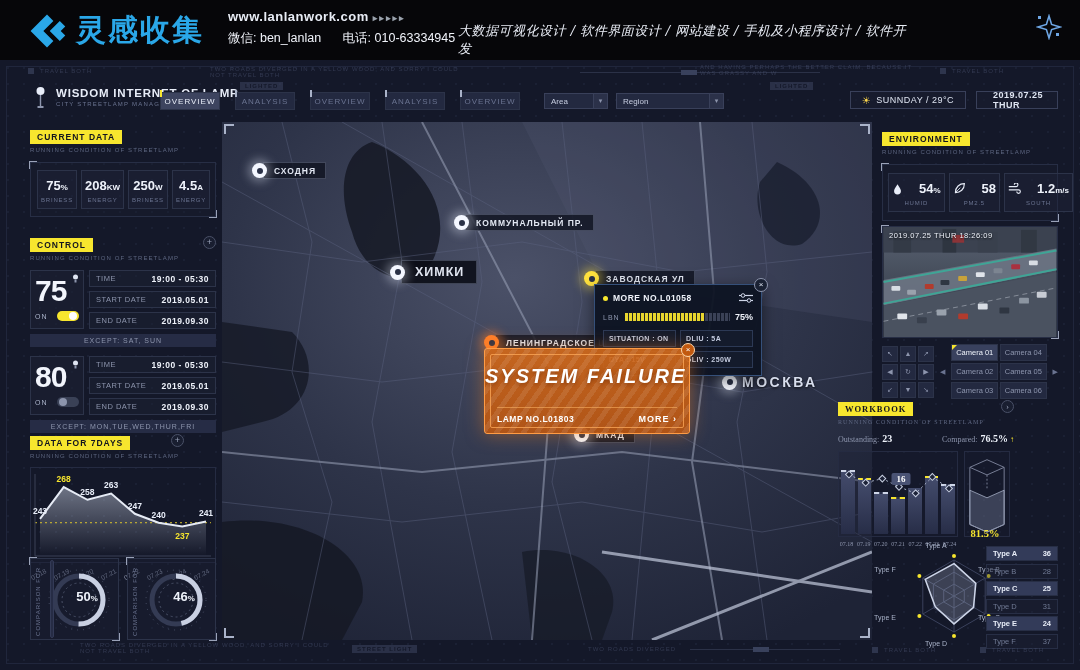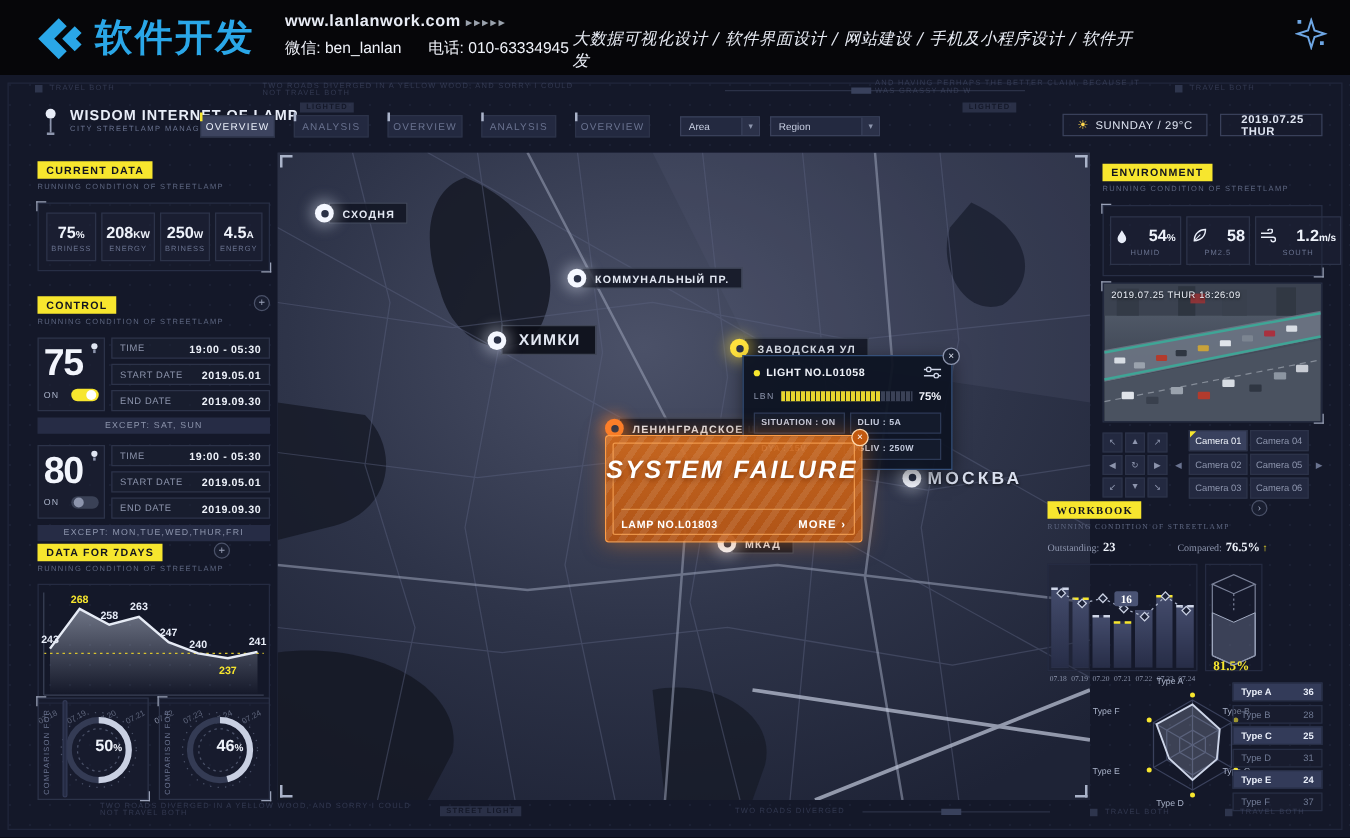--- a/index.html
+++ b/index.html
@@ -217,21 +217,21 @@
 <body>
 
 <div id="stage">
 
   <div id="banner">
     <div class="logo-wrap">
       <svg width="42" height="38" viewBox="0 0 46 40">
         <path d="M5 20 L23 2 L30 9 L19 20 L30 31 L23 38 Z" fill="#2aa7e8"></path>
         <path d="M26 20 L37 9 L43 15 L38 20 L43 25 L37 31 Z" fill="#2aa7e8"></path>
       </svg>
-      <span class="logo-cn">软件开发</span>
+      <span class="logo-cn">灵感收集</span>
     </div>
     <div class="banner-contact">
       <div class="site"><span>www.lanlanwork.com</span>
         <span class="arrs">▸▸▸▸▸</span></div>
       <div class="line2">
         <span>微信: ben_lanlan</span>
         <span>电话: 010-63334945</span>
       </div>
     </div>
     <div class="banner-services">大数据可视化设计 / 软件界面设计 / 网站建设 / 手机及小程序设计 / 软件开发</div>
@@ -276,21 +276,21 @@
       <div class="tab active">OVERVIEW</div>
       <div class="tab">ANALYSIS</div>
       <div class="tab">OVERVIEW</div>
       <div class="tab">ANALYSIS</div>
       <div class="tab">OVERVIEW</div>
     </div>
     <div class="select" style="left:544px; width:64px;">
       <span>Area</span>
       <span class="caret">▾</span>
     </div>
-    <div class="select" style="left:616px; width:88px;">
+    <div class="select" style="left:616px; width:108px;">
       <span>Region</span>
       <span class="caret">▾</span>
     </div>
     <div class="infobox" style="left:850px; width:116px;">
       <span class="sun">☀</span>
       <span>SUNNDAY / 29°C</span>
     </div>
     <div class="infobox" style="left:976px; width:82px; font-weight:bold;padding-left:16px;">
       <span>2019.07.25  THUR</span>
     </div>
@@ -536,21 +536,21 @@
         <span class="pin">
             <i></i>
           </span>
         <span class="mtag">МКАД</span>
       </div>
 
       <div id="popup">
         <span class="pop-close">×</span>
         <div class="pop-hd">
           <span class="dot"></span>
-          <span class="t">LIGHT NO.L01058</span>
+          <span class="t">MORE NO.L01058</span>
           <svg width="14" height="10" viewBox="0 0 14 10">
             <line x1="0" y1="2.5" x2="14" y2="2.5" stroke="#cfd6e8" stroke-width="1.2"></line>
             <line x1="0" y1="7.5" x2="14" y2="7.5" stroke="#cfd6e8" stroke-width="1.2"></line>
             <circle cx="4" cy="2.5" r="1.8" fill="#0d1322" stroke="#cfd6e8"></circle>
             <circle cx="10" cy="7.5" r="1.8" fill="#0d1322" stroke="#cfd6e8"></circle>
           </svg>
         </div>
         <div class="lbn">
           <span class="k">LBN</span>
           <span class="bar">

